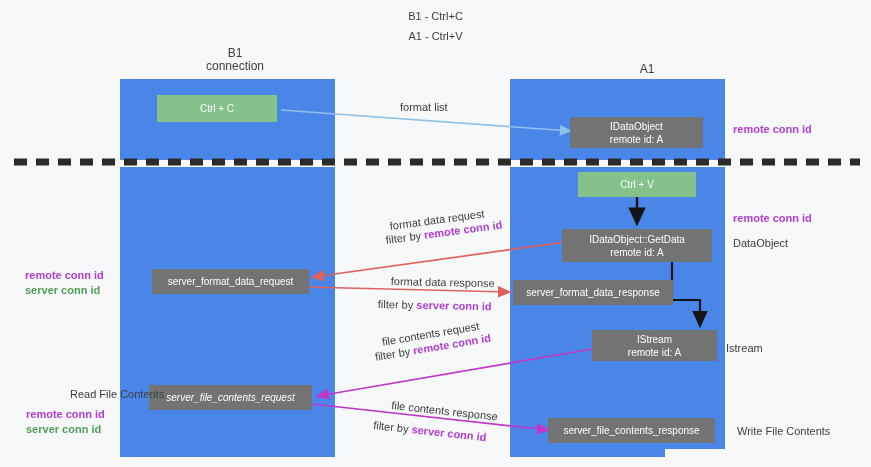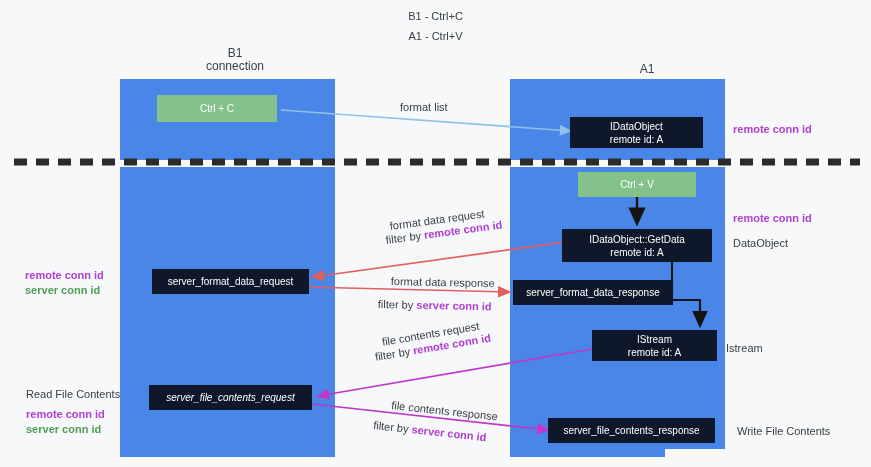--- a/index.html
+++ b/index.html
@@ -32,21 +32,21 @@
 
   
   .box{
     box-sizing:border-box;
     display:flex;flex-direction:column;
     align-items:center;justify-content:center;
     color:#ffffff;font-size:10px;line-height:13px;
     text-align:center;
   }
   .box.green{background:#85c28b;}
-  .box.orange{background:#0f172a;}
+  .box.orange{background:#737373;}
   .box .ln{white-space:nowrap;}
 
   
   .ann{font-size:11px;line-height:15px;white-space:nowrap;}
   .ann .purple{color:#b03fd0;font-weight:bold;}
   .ann .green{color:#4f9e55;font-weight:bold;}
   .ann .dark{color:#3c4043;}
 
   
   .flab{
@@ -195,18 +195,18 @@
   <div class="abs ann" style="left:737px;top:424px;">
     <span class="dark">Write File Contents</span>
   </div>
 
   <div class="abs ann" style="left:25px;top:268px;">
     <div class="purple">remote conn id</div>
     <div class="green">server conn id</div>
   </div>
 
   <div class="abs ann" style="left:26px;top:385px;">
-    <div class="dark" style="line-height:18px;">Read File Contents</div>
+    <div class="dark" style="line-height:18px;margin-left:44px;">Read File Contents</div>
     <div class="purple" style="margin-top:4px;">remote conn id</div>
     <div class="green">server conn id</div>
   </div>
 
 </div>
 
 </body></html>

